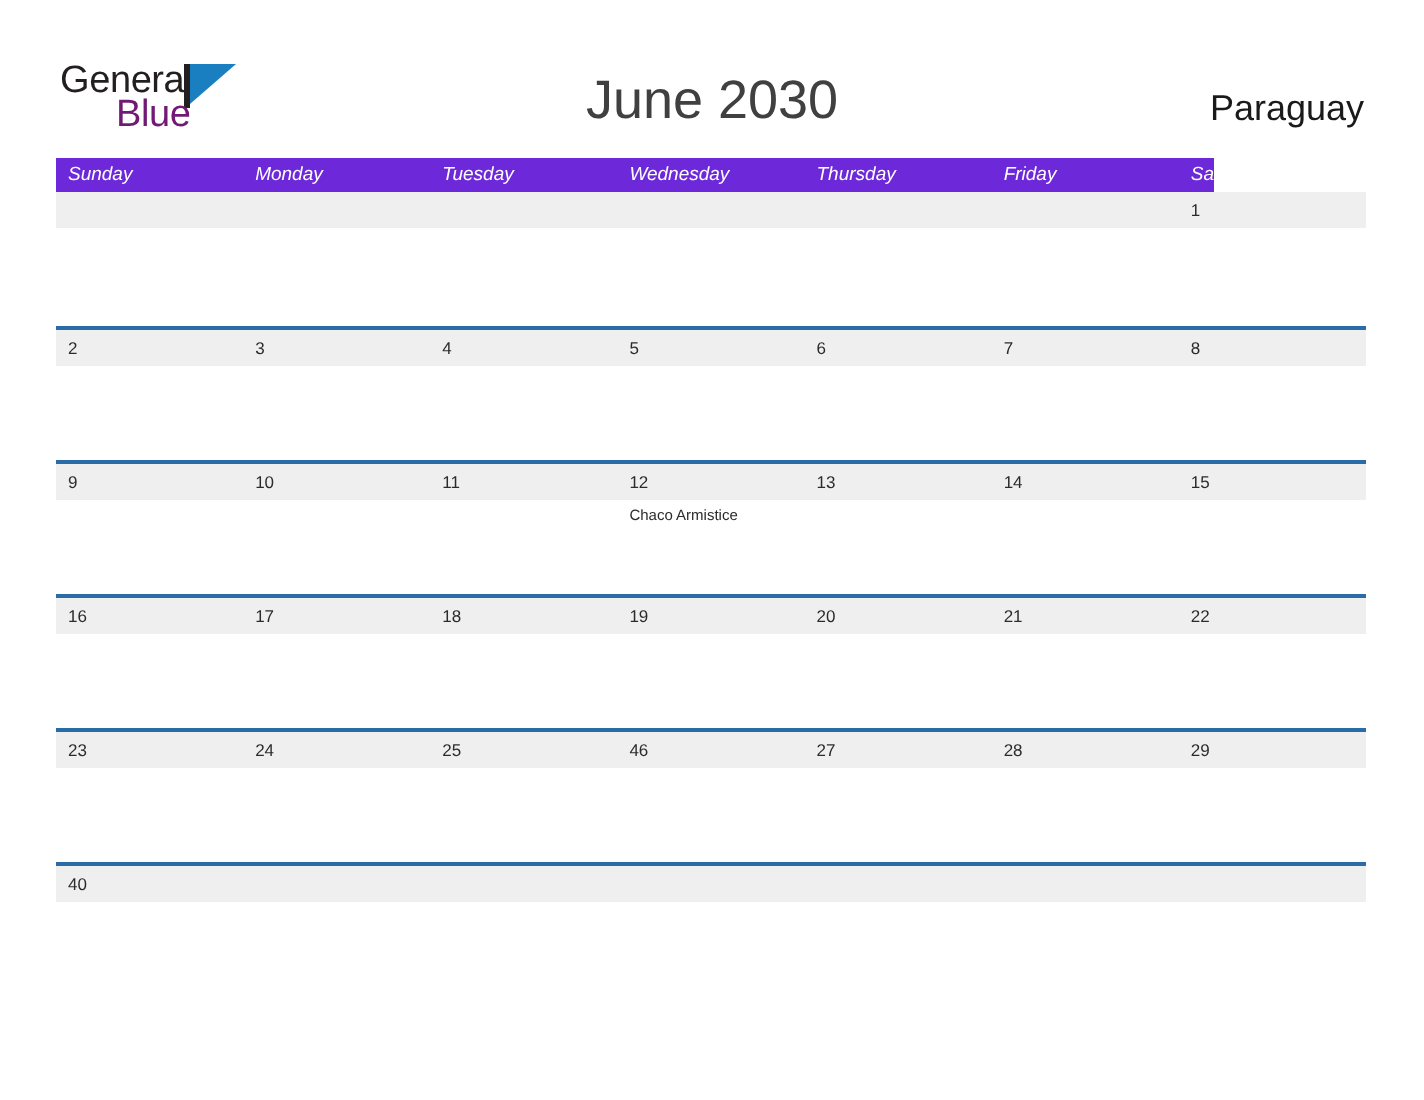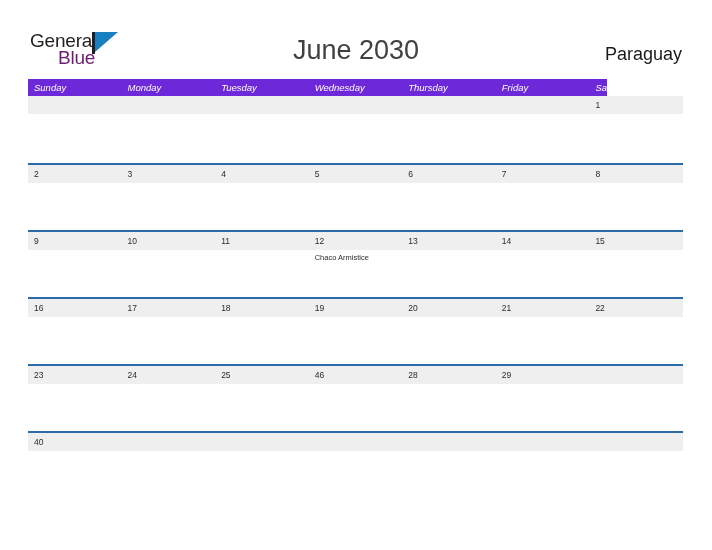--- a/index.html
+++ b/index.html
@@ -331,20 +331,23 @@
             <div class="day">
               <div class="day-num">24</div>
             </div>
             <div class="day">
               <div class="day-num">25</div>
             </div>
             <div class="day">
               <div class="day-num">46</div>
             </div>
             <div class="day">
+              <div class="day-num">27</div>
+            </div>
+            <div class="day">
               <div class="day-num">28</div>
             </div>
             <div class="day">
               <div class="day-num">29</div>
             </div>
           </div>
         </div>
         <div class="week">
           <div class="week-band" style="width: 655px;"></div>
           <div class="week-cells">

